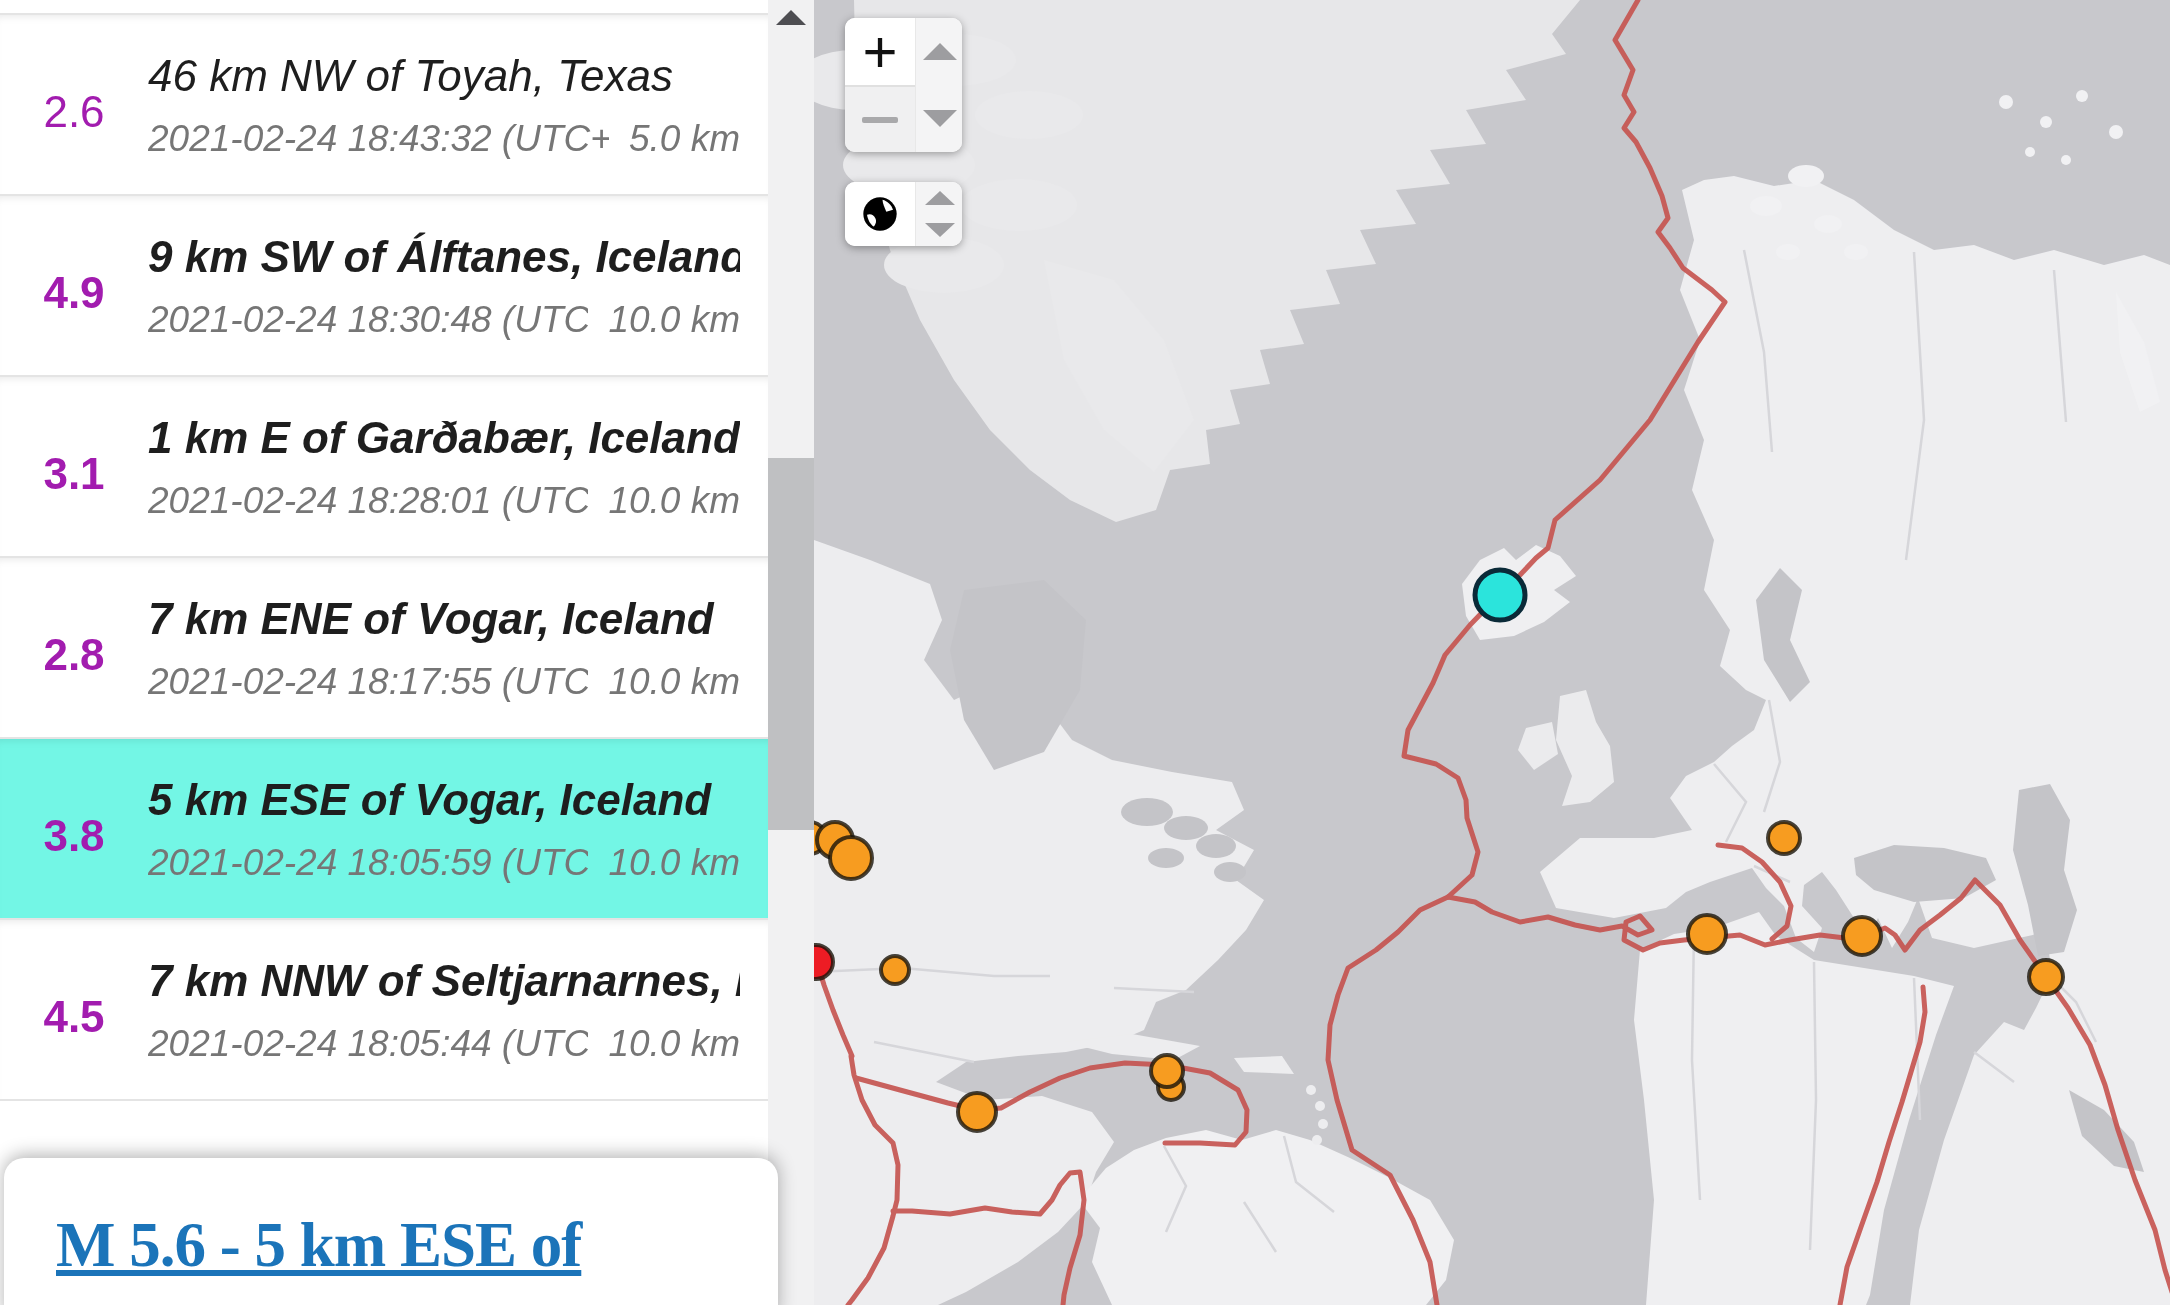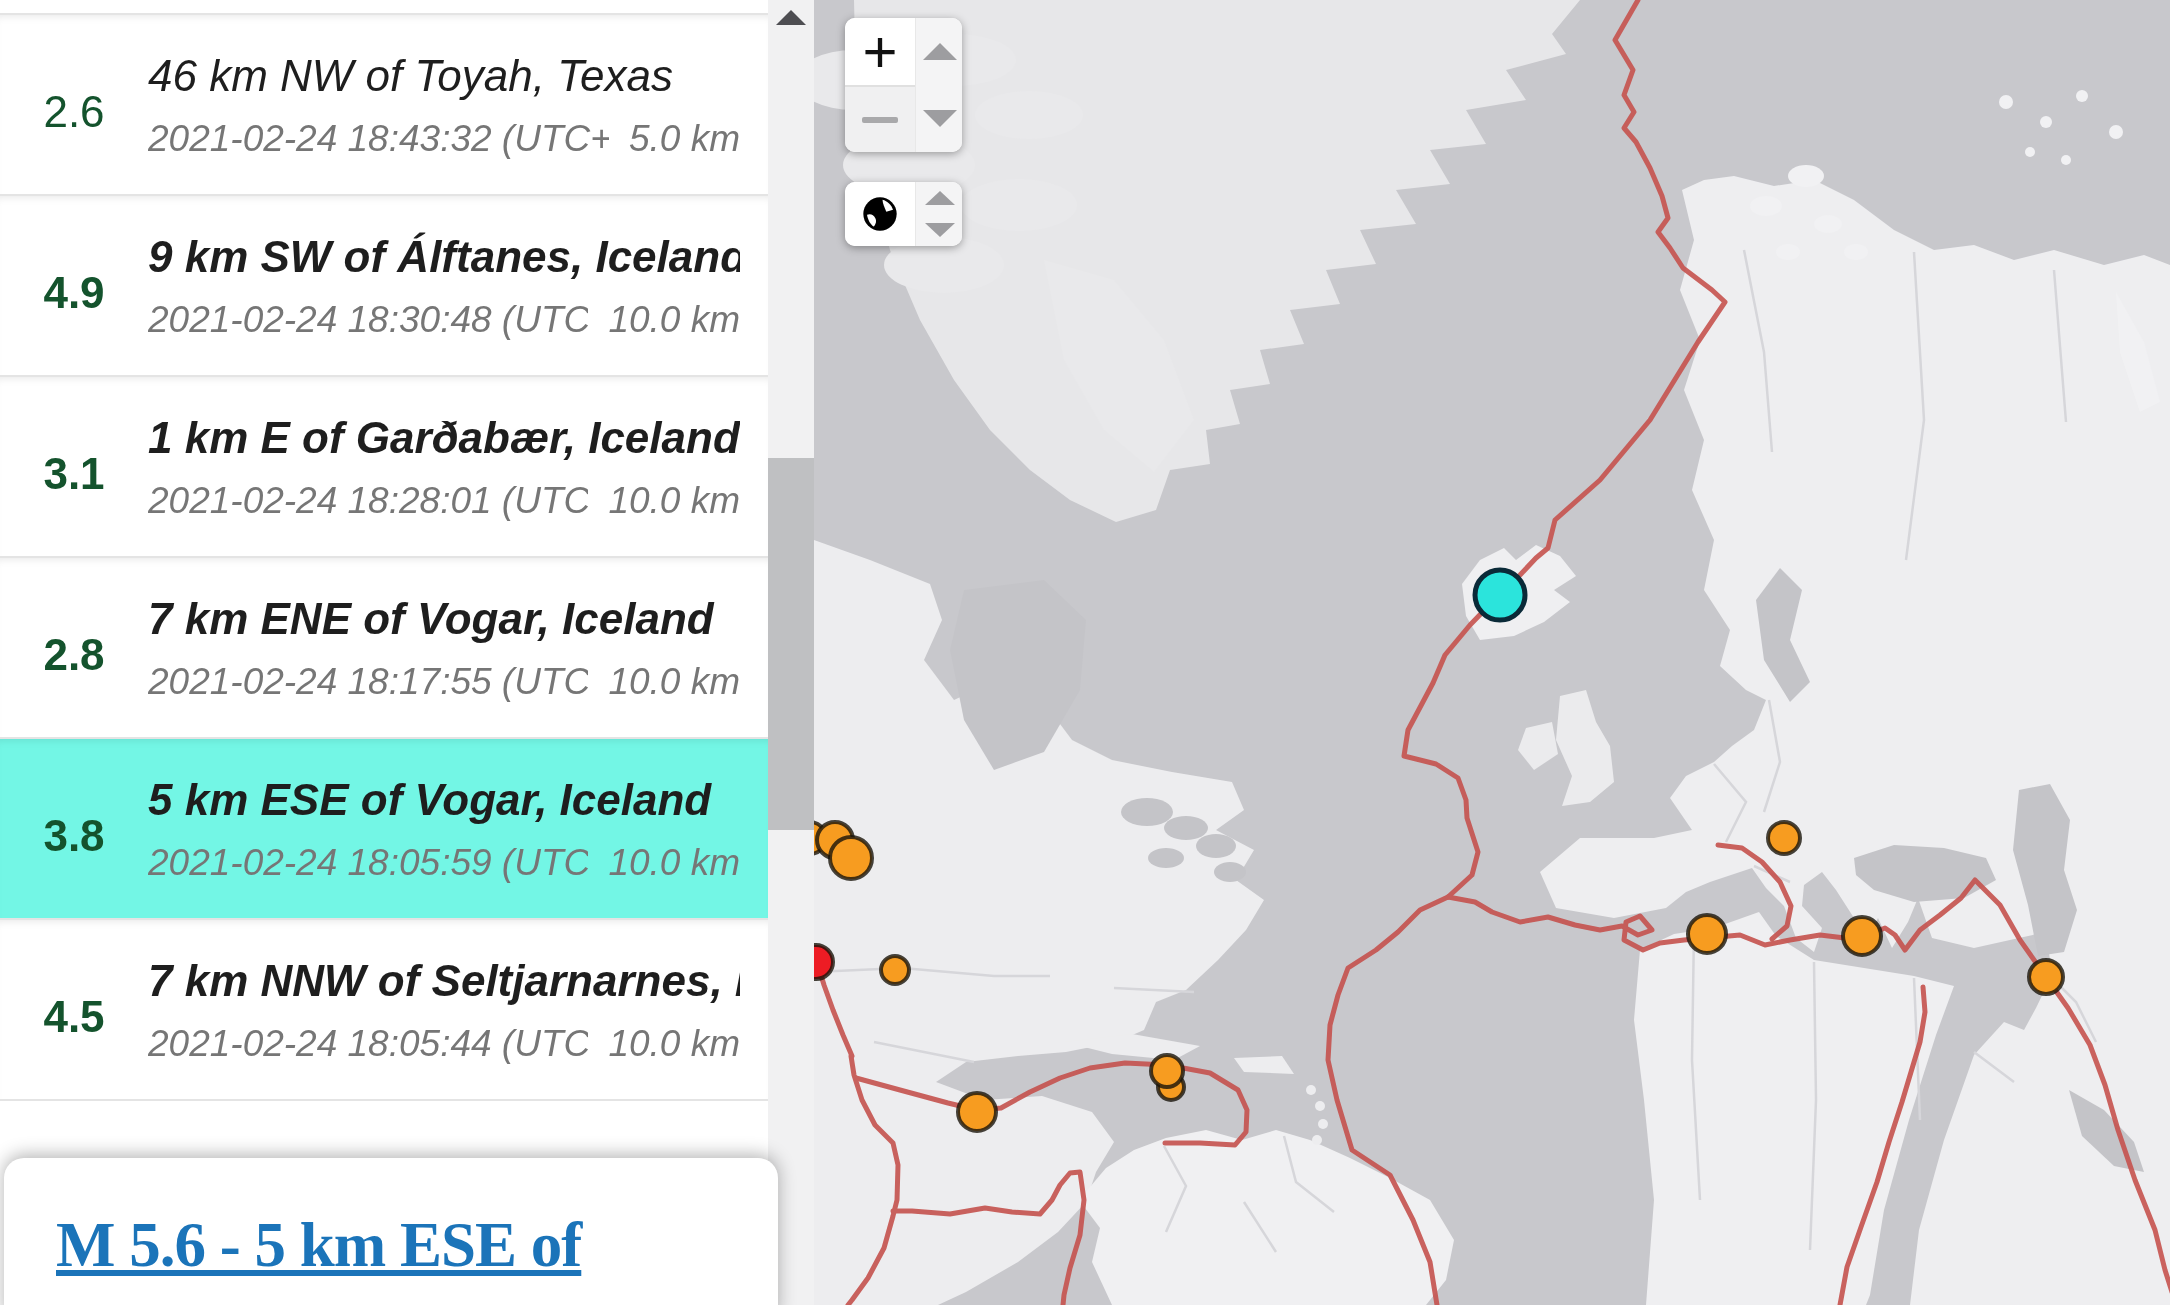--- a/index.html
+++ b/index.html
@@ -11,21 +11,21 @@
   
   .list-panel{position:absolute;left:0;top:0;width:768px;height:1305px;background:#fff;}
   .row-top-stub{height:13px;background:#fff;border-bottom:2px solid #e4e4e4;}
   .eq-row{
     display:flex;align-items:center;height:179px;background:#fff;
     border-bottom:2px solid #e4e4e4;cursor:pointer;
     box-shadow:inset 0 7px 8px -6px rgba(0,0,0,0.10);
   }
   .eq-row.selected{background:#73F6E5;}
   .eq-mag{
-    width:148px;flex:0 0 148px;text-align:center;font-size:44px;color:#14532d;
+    width:148px;flex:0 0 148px;text-align:center;font-size:44px;color:#a21caf;
     margin-top:14px;letter-spacing:0;
   }
   .eq-body{flex:1;min-width:0;padding-right:28px;font-style:italic;}
   .eq-title{
     font-size:44px;color:#1e1e1e;line-height:52px;margin-bottom:16px;
     white-space:nowrap;overflow:hidden;
   }
   .eq-row.emph .eq-title,.eq-row.emph .eq-mag{font-weight:700;}
   .eq-meta{display:flex;align-items:baseline;font-size:37px;color:#767676;}
   .eq-time{flex:1;white-space:nowrap;overflow:hidden;}

